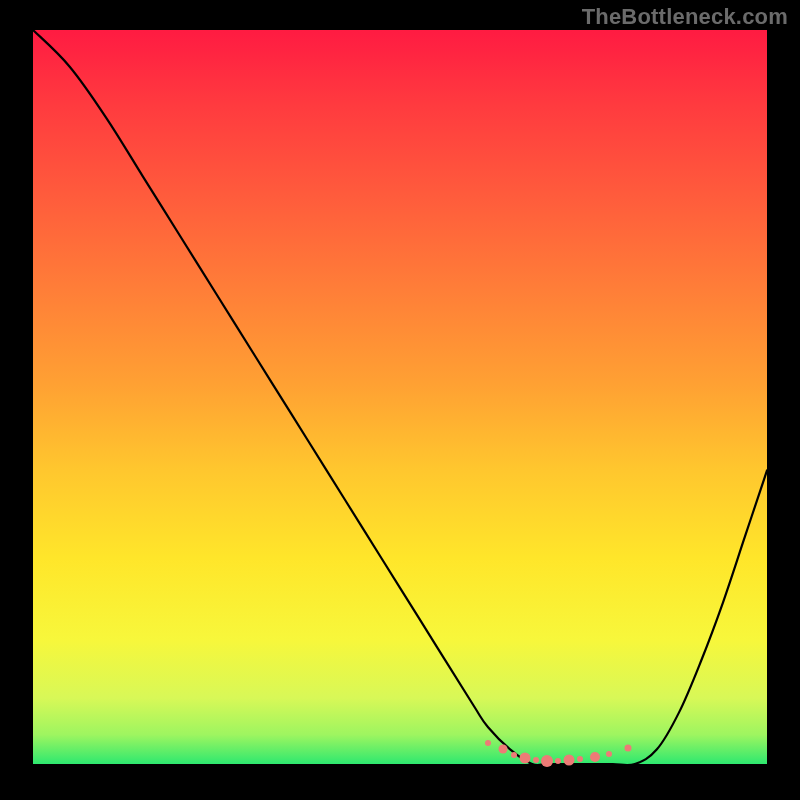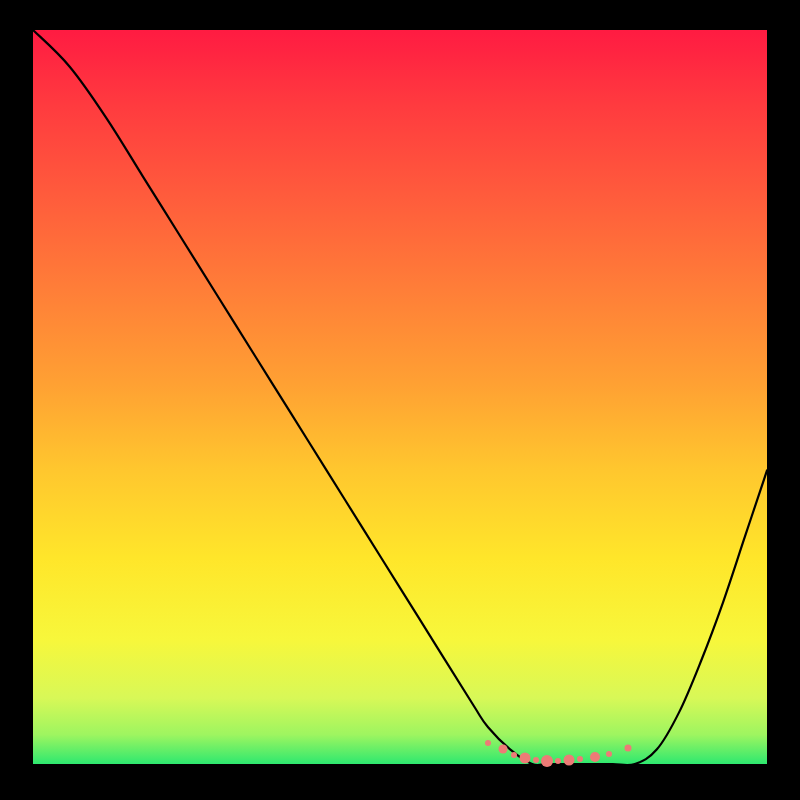--- a/index.html
+++ b/index.html
@@ -50,20 +50,21 @@
     position: absolute;
     border-radius: 50%;
     background: #ed7b76;
     transform: translate(-50%, -50%);
   }
 </style>
 </head>
 <body>
 
 <div class="frame">
+  <div class="watermark">TheBottleneck.com</div>
   <div class="plot">
     <svg id="chart-svg" viewBox="0 0 734 734" preserveAspectRatio="none">
       <defs>
         <linearGradient id="bg-grad" x1="0" y1="0" x2="0" y2="1">
           <stop offset="0%" stop-color="#ff1b42"></stop>
           <stop offset="10%" stop-color="#ff3a3f"></stop>
           <stop offset="22%" stop-color="#ff5a3c"></stop>
           <stop offset="35%" stop-color="#ff7d38"></stop>
           <stop offset="48%" stop-color="#ffa033"></stop>
           <stop offset="60%" stop-color="#ffc72e"></stop>

